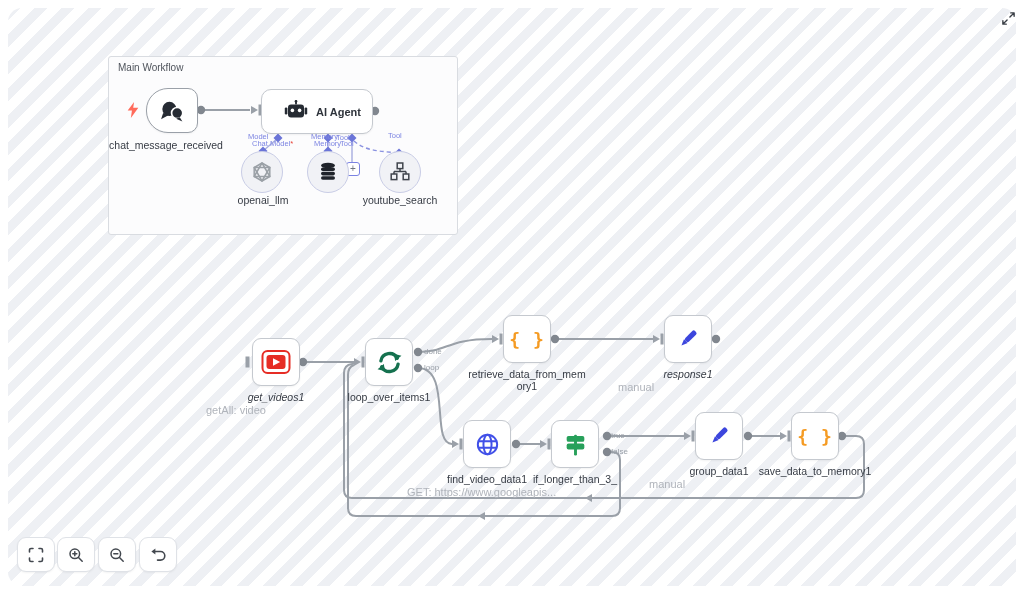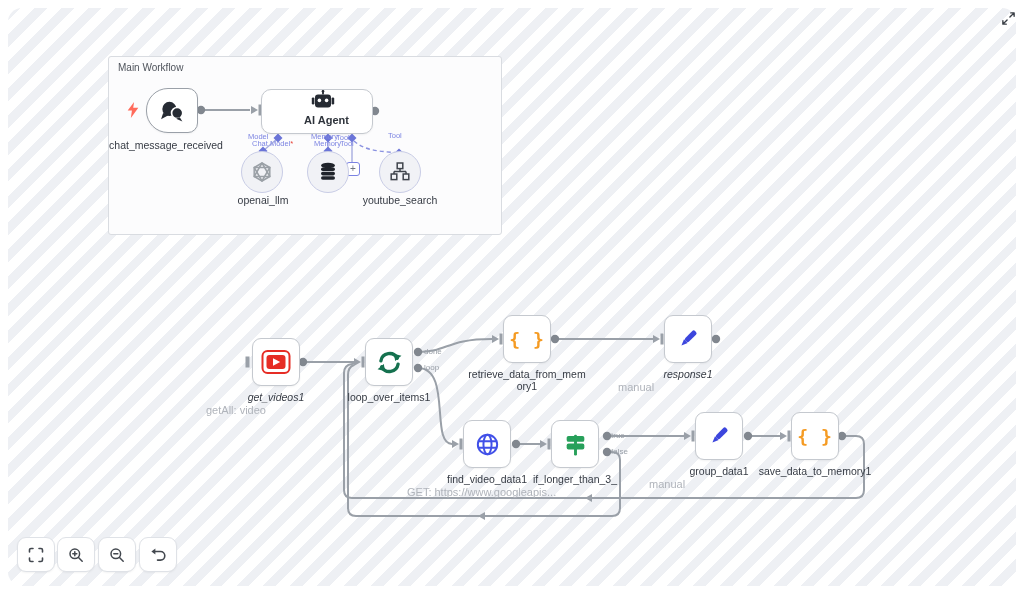--- a/index.html
+++ b/index.html
@@ -1,29 +1,29 @@
 <!DOCTYPE html>
 <html><head>
 <meta charset="utf-8">
 <style>
   html,body{margin:0;padding:0;background:#fff;font-family:"Liberation Sans",sans-serif;}
   #stage{position:relative;width:1024px;height:610px;background:#fff;overflow:hidden;}
   #canvas{position:absolute;left:8px;top:8px;width:1008px;height:578px;border-radius:14px;
     background:repeating-linear-gradient(135deg,#eef0f4 0 9px,#ffffff 9px 19px);z-index:0;}
   .panel{position:absolute;z-index:1;}
-  #main-panel{left:108px;top:56px;width:348px;height:177px;background:#fcfcfd;border:1px solid #d9dce1;border-radius:3px;padding-left:44px;}
+  #main-panel{left:108px;top:56px;width:348px;height:177px;background:#fcfcfd;border:1px solid #d9dce1;border-radius:3px;}
   #main-panel-title{position:absolute;left:9px;top:5px;font-size:10px;color:#4f545c;}
   #sub-panel{left:108px;top:268px;width:808px;height:266px;background:#d9e7f4;border:1px solid #c9dbee;border-radius:3px;}
   #sub-panel-note{position:absolute;left:6px;top:6px;font-size:9.5px;color:#41464d;}
   svg.overlay{position:absolute;left:0;top:0;z-index:2;pointer-events:none;}
   .node{position:absolute;background:#fff;border:1.5px solid #c5c9cf;border-radius:9px;
     display:flex;align-items:center;justify-content:center;z-index:3;box-shadow:0 1px 2px rgba(0,0,0,.05);box-sizing:border-box;}
   .sq{width:48px;height:48px;}
   #node-chat{left:146px;top:88px;width:52px;height:45px;border-radius:22px 10px 10px 22px;border-color:#9aa0a8;}
-  #node-agent{left:261px;top:89px;width:112px;height:45px;border-radius:10px;justify-content:flex-start;padding-left:11px;flex-direction:column;}
+  #node-agent{left:261px;top:89px;width:112px;height:45px;border-radius:10px;justify-content:center;padding-left:11px;}
   #agent-title{font-size:11px;font-weight:bold;color:#2e333b;margin-left:8px;}
   .circle{position:absolute;width:42px;height:42px;border-radius:50%;background:#f1f2f6;border:1.5px solid #c9cde6;
     display:flex;align-items:center;justify-content:center;z-index:3;box-sizing:border-box;}
   .nlabel{position:absolute;z-index:3;font-size:10.5px;line-height:12px;color:#363b44;text-align:center;font-weight:500;white-space:pre-line;}
   .nsub{position:absolute;z-index:3;font-size:11px;color:#b0b4bb;text-align:left;white-space:nowrap;}
   .portlabel{position:absolute;z-index:2;font-size:8px;color:#999fa7;white-space:nowrap;}
   .plabel{position:absolute;z-index:2;font-size:7.5px;color:#7d85e2;white-space:nowrap;}
   .req{color:#e8453a;}
   #plus-btn{position:absolute;left:346px;top:162px;width:14px;height:14px;background:#fff;border:1.2px solid #7b83e2;
     border-radius:3px;z-index:3;display:flex;align-items:center;justify-content:center;font-size:10px;color:#6d737c;line-height:1;box-sizing:border-box;}

